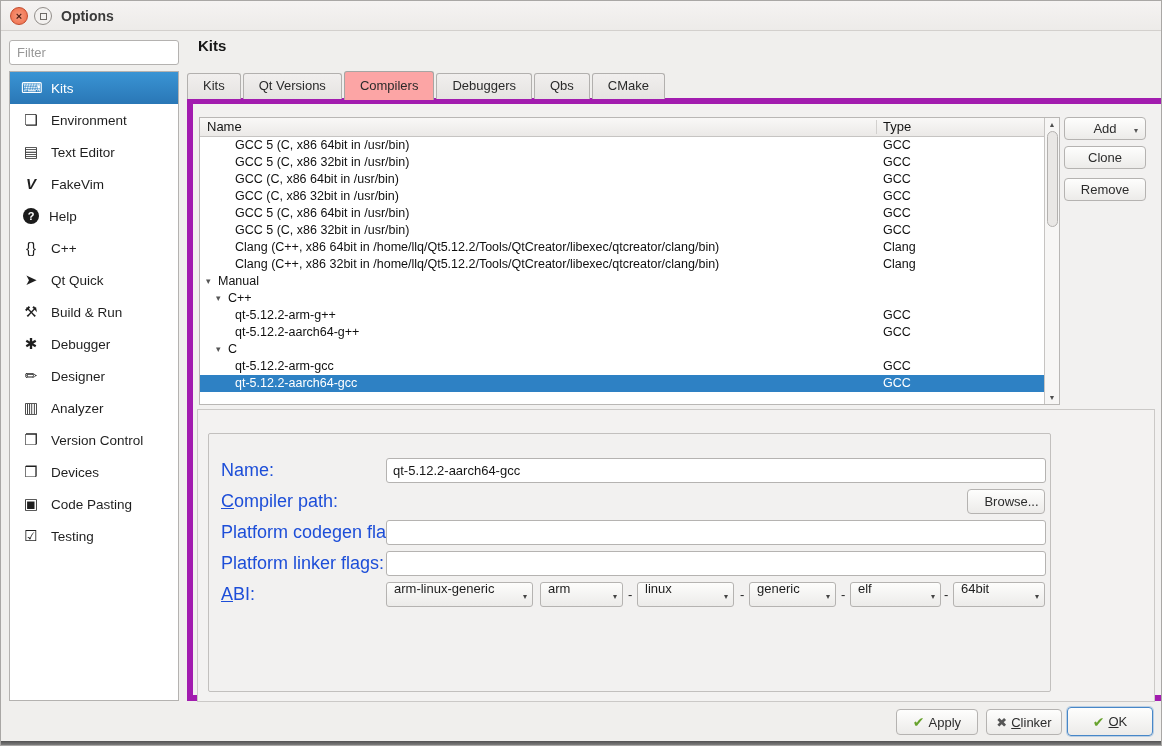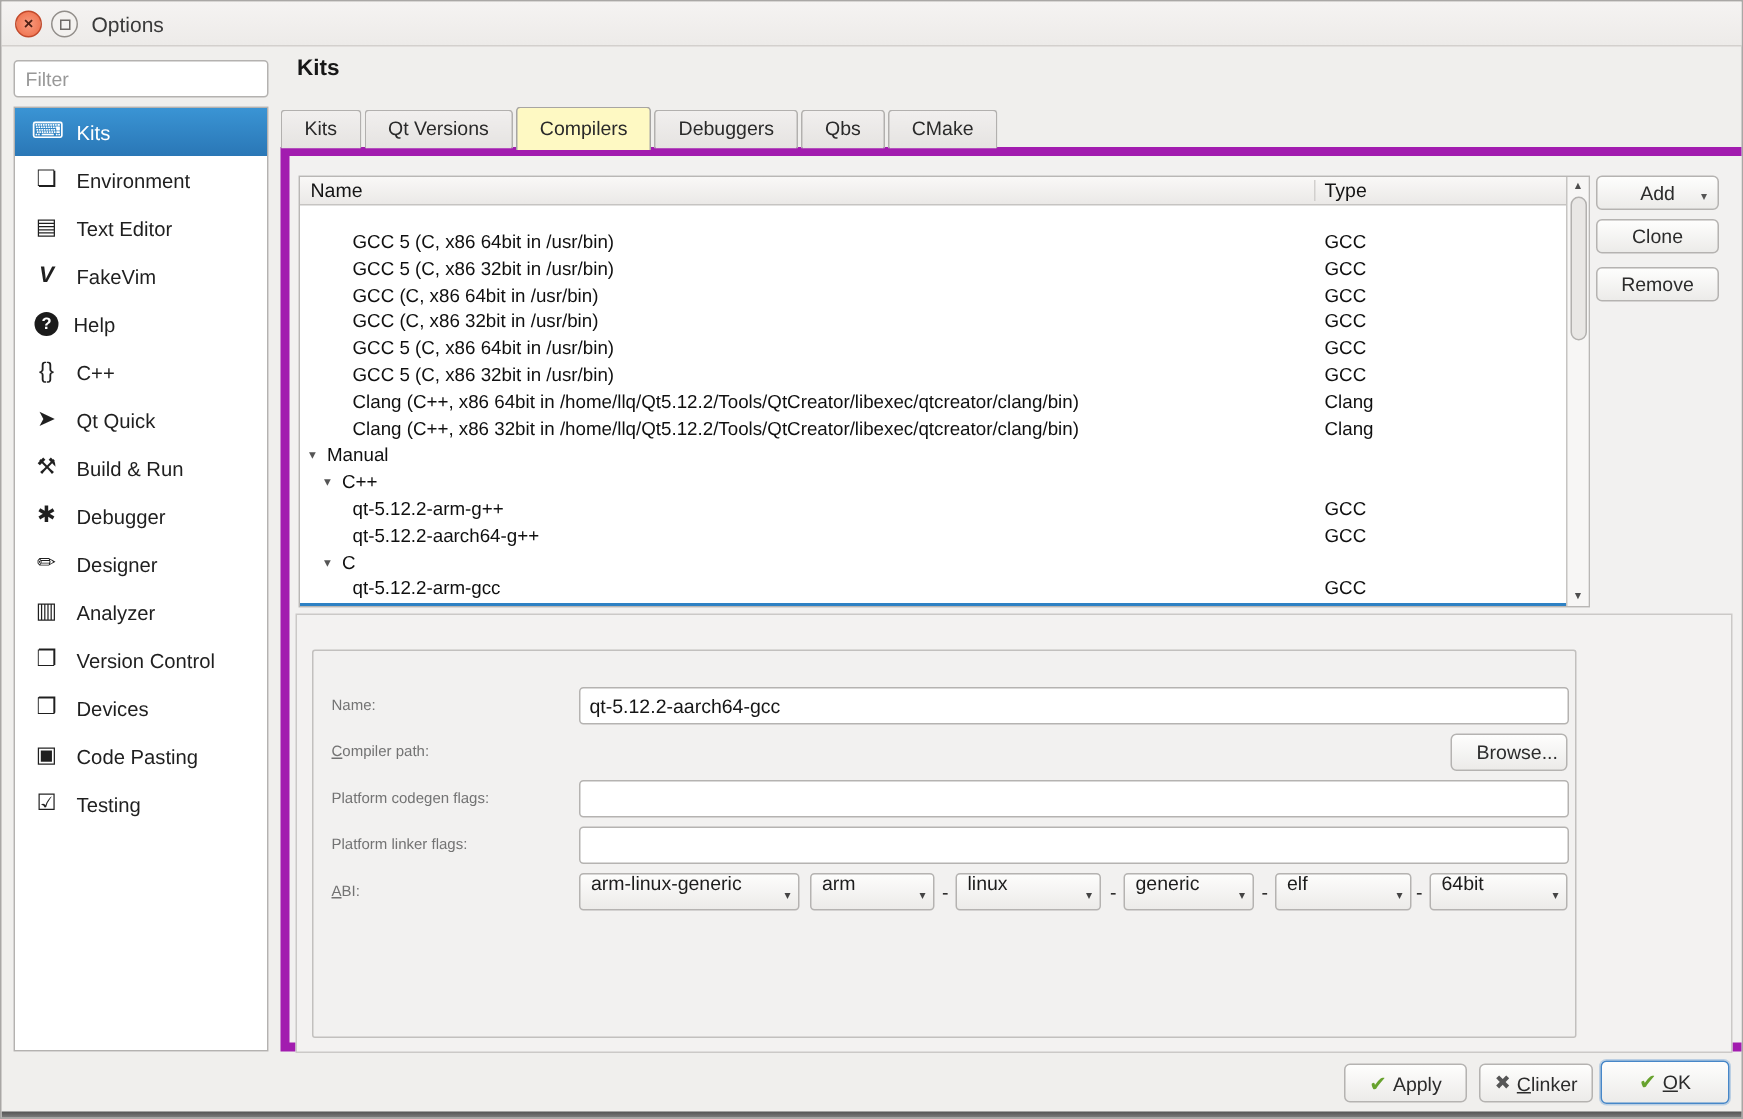--- a/index.html
+++ b/index.html
@@ -12,21 +12,21 @@
   
   .titlebar { position:absolute; left:0; top:0; width:1162px; height:30px;
     background:linear-gradient(#f5f3f2,#edebe9); border-bottom:1px solid #d3d0cd; }
   .winbtn { position:absolute; top:6px; width:18px; height:18px; border-radius:50%;
     display:flex; align-items:center; justify-content:center; font-size:11px; }
   .winbtn.close { left:9px; background:radial-gradient(#f89c80,#ee6a45);
     border:1px solid #c24a2c; color:#4f2015; font-weight:bold; }
   .winbtn.maxi { left:33px; background:#f3f1ef; border:1px solid #928e8a; }
   .winbtn.maxi .sq { width:7px; height:7px; border:1.5px solid #6d6965; }
   .win-title { position:absolute; left:60px; top:0; line-height:30px;
-    font-weight:normal; font-size:14px; color:#3a3a3a; }
+    font-weight:bold; font-size:14px; color:#3a3a3a; }
 
   
   .filter-wrap { position:absolute; left:8px; top:39px; width:170px; height:25px; }
   .filter-wrap input { width:100%; height:100%; border:1px solid #b4b2b0; border-radius:3px;
     padding:0 7px; font-size:13px; font-family:inherit; color:#333; background:#fff; }
   .filter-wrap input::placeholder { color:#989898; }
   .side-list { position:absolute; left:8px; top:70px; width:170px; height:630px;
     background:#fff; border:1px solid #b4b2b0; overflow:hidden; }
   .side-item { height:32px; display:flex; align-items:center; padding-left:11px;
     font-size:13.5px; color:#1f1f1f; cursor:default; }
@@ -37,36 +37,36 @@
     background:#1b1b1b; color:#fff; font-size:11px; font-weight:bold;
     display:flex; align-items:center; justify-content:center; }
   .fv { font-weight:bold; font-style:italic; }
 
   
   .page-title { position:absolute; left:197px; top:36px; font-size:15px; font-weight:bold; color:#171717; }
   .tabbar { position:absolute; left:186px; top:71px; height:27px; display:flex; z-index:3; }
   .tab { height:26px; margin-top:1px; line-height:24px; padding:0 15px; font-size:13px; color:#2a2a2a;
     background:linear-gradient(#f1efee,#e5e3e1); border:1px solid #b2b0ae; border-bottom:none;
     border-radius:3px 3px 0 0; margin-right:2px; cursor:default; }
-  .tab.active { height:29px; margin-top:-1px; line-height:28px; background:#fef9c3;
+  .tab.active { height:29px; margin-top:-1px; line-height:28px; background:#fca5a5;
     border-color:#a7a5a3; position:relative; z-index:4; }
   .pane { position:absolute; left:186px; top:97px; width:1144px; height:603px;
     background:#f2f1f0; border:6px solid #a21caf; }
 
   
   .ctable { position:absolute; left:6px; top:13px; width:861px; height:288px;
     background:#fff; border:1px solid #b9b7b5; display:flex; overflow:hidden; }
   .tmain { flex:1; display:flex; flex-direction:column; overflow:hidden; }
   .thead { height:19px; flex:none; background:linear-gradient(#f9f8f7,#ebe9e7);
     border-bottom:1px solid #c6c4c2; position:relative; font-size:13px; color:#141414; }
   .th-name { position:absolute; left:7px; top:0; line-height:18px; }
   .th-type { position:absolute; left:683px; top:0; line-height:18px; }
   .thead .vsep { position:absolute; left:676px; top:2px; bottom:2px; width:1px; background:#d2d0ce; }
   .trow { height:17px; line-height:17px; font-size:12.5px; color:#101010;
-    position:relative; white-space:nowrap; cursor:default;margin-top:16px; }
+    position:relative; white-space:nowrap; cursor:default; }
   .row-name { position:absolute; left:0; top:0; }
   .lvl-leaf .row-name { padding-left:35px; }
   .lvl-g0 .row-name { padding-left:6px; }
   .lvl-g1 .row-name { padding-left:16px; }
   .caret { display:inline-block; width:12px; font-size:9px; color:#555; vertical-align:1px; }
   .row-type { position:absolute; left:683px; top:0; }
   .trow.selected { background:#2e81c4; color:#fff; }
   .vscroll { width:15px; flex:none; border-left:1px solid #c6c4c2; background:#f7f6f5;
     display:flex; flex-direction:column; align-items:center; }
   .scroll-btn { height:13px; width:100%; text-align:center; font-size:7px; line-height:13px; color:#4e4e4e; }
@@ -78,21 +78,21 @@
     font-size:13px; color:#2c2c2c; font-family:inherit; display:flex; align-items:center;
     justify-content:center; cursor:default; }
   .sidebtn { position:absolute; left:871px; width:82px; height:23px; }
   .add-arrow { position:absolute; right:7px; top:8px; font-size:8px; color:#555; }
 
   
   .details-outer { position:absolute; left:4px; top:305px; width:958px; height:293px;
     border:1px solid #cbc9c7; background:#f3f2f1; }
   .groupbox { position:absolute; left:10px; top:23px; width:843px; height:259px;
     border:1px solid #c2c0be; border-radius:2px; background:#f2f1f0; }
-  .flabel { position:absolute; left:12px; height:25px; line-height:25px; font-size:10px; color:#737373; }
+  .flabel { position:absolute; left:12px; height:25px; line-height:25px; font-size:18px; color:#1d4ed8; }
   .finput { position:absolute; left:177px; width:660px; height:25px; border:1px solid #b5b3b1;
     border-radius:3px; background:#fff; padding:0 6px; font-size:13px; font-family:inherit; color:#161616; }
   .finput.focused { border:2px solid #4787c8; width:573px; }
   .browse { position:absolute; left:758px; width:78px; height:25px; }
   .combo { position:absolute; height:25px; background:linear-gradient(#fdfdfc,#ecebe9);
     border:1px solid #b5b3b1; border-radius:3px; font-size:13px; color:#1d1d1d;
     display:flex; align-items:center; padding:0 18px 12px 7px; overflow:hidden; white-space:nowrap; }
   .combo .combo-arrow { position:absolute; right:5px; top:9px; font-size:8px; color:#444; }
   .dash { position:absolute; font-size:13px; line-height:25px; color:#222; }
   .u { text-decoration:underline; }

